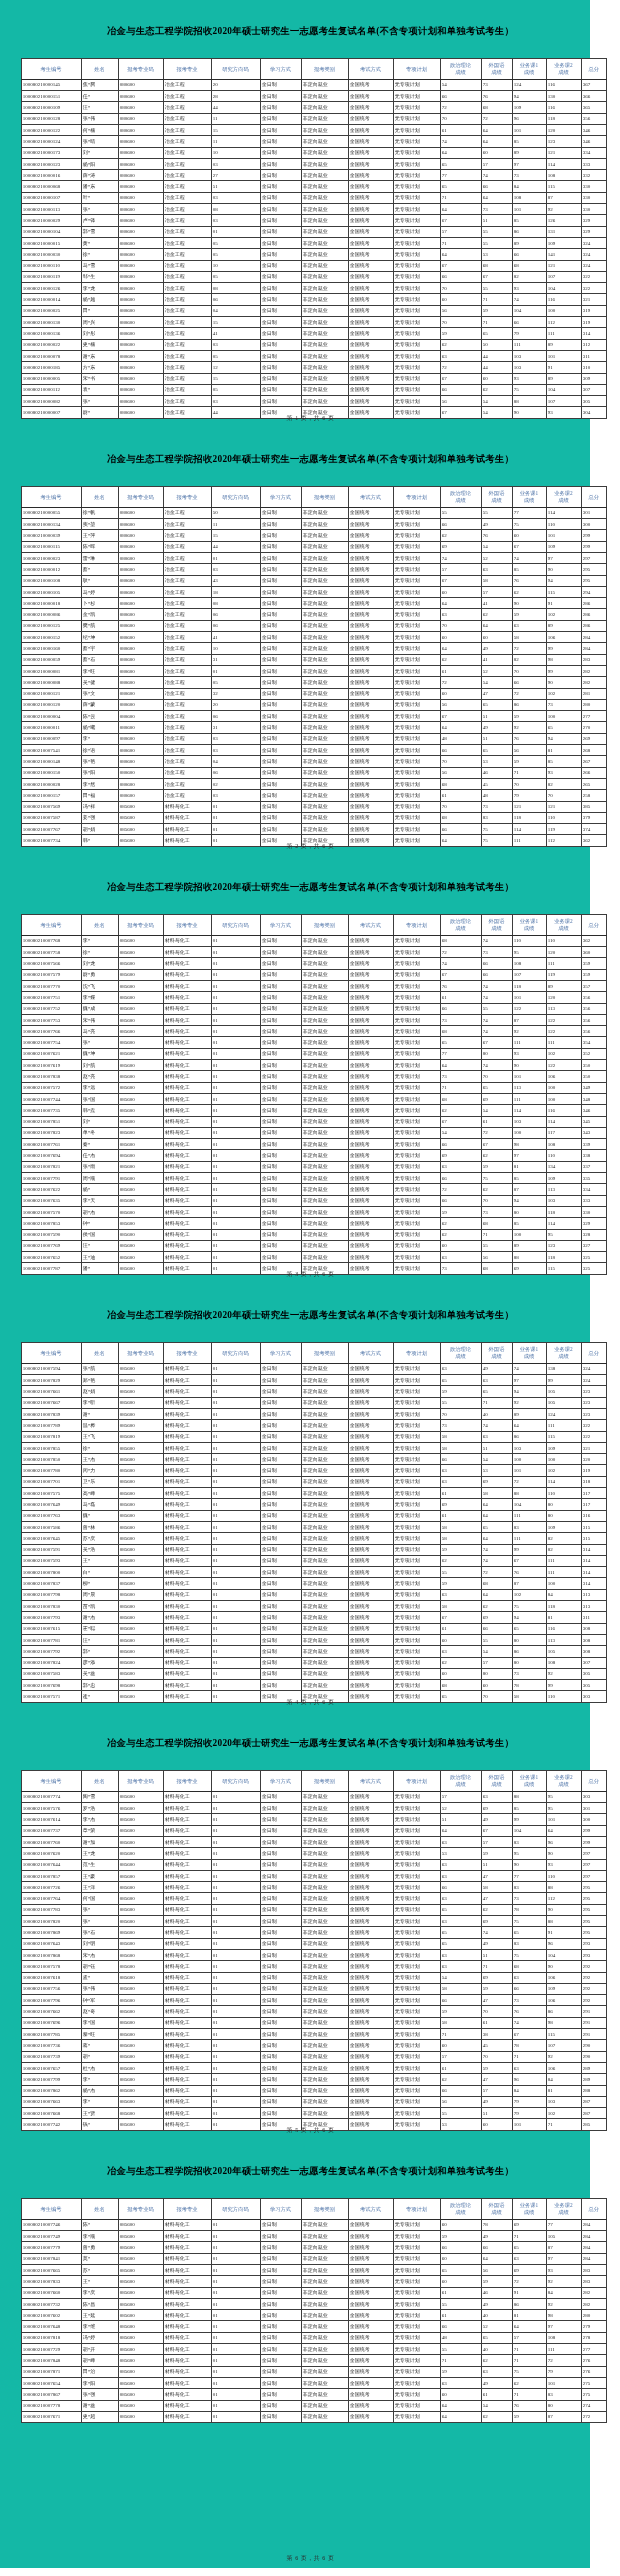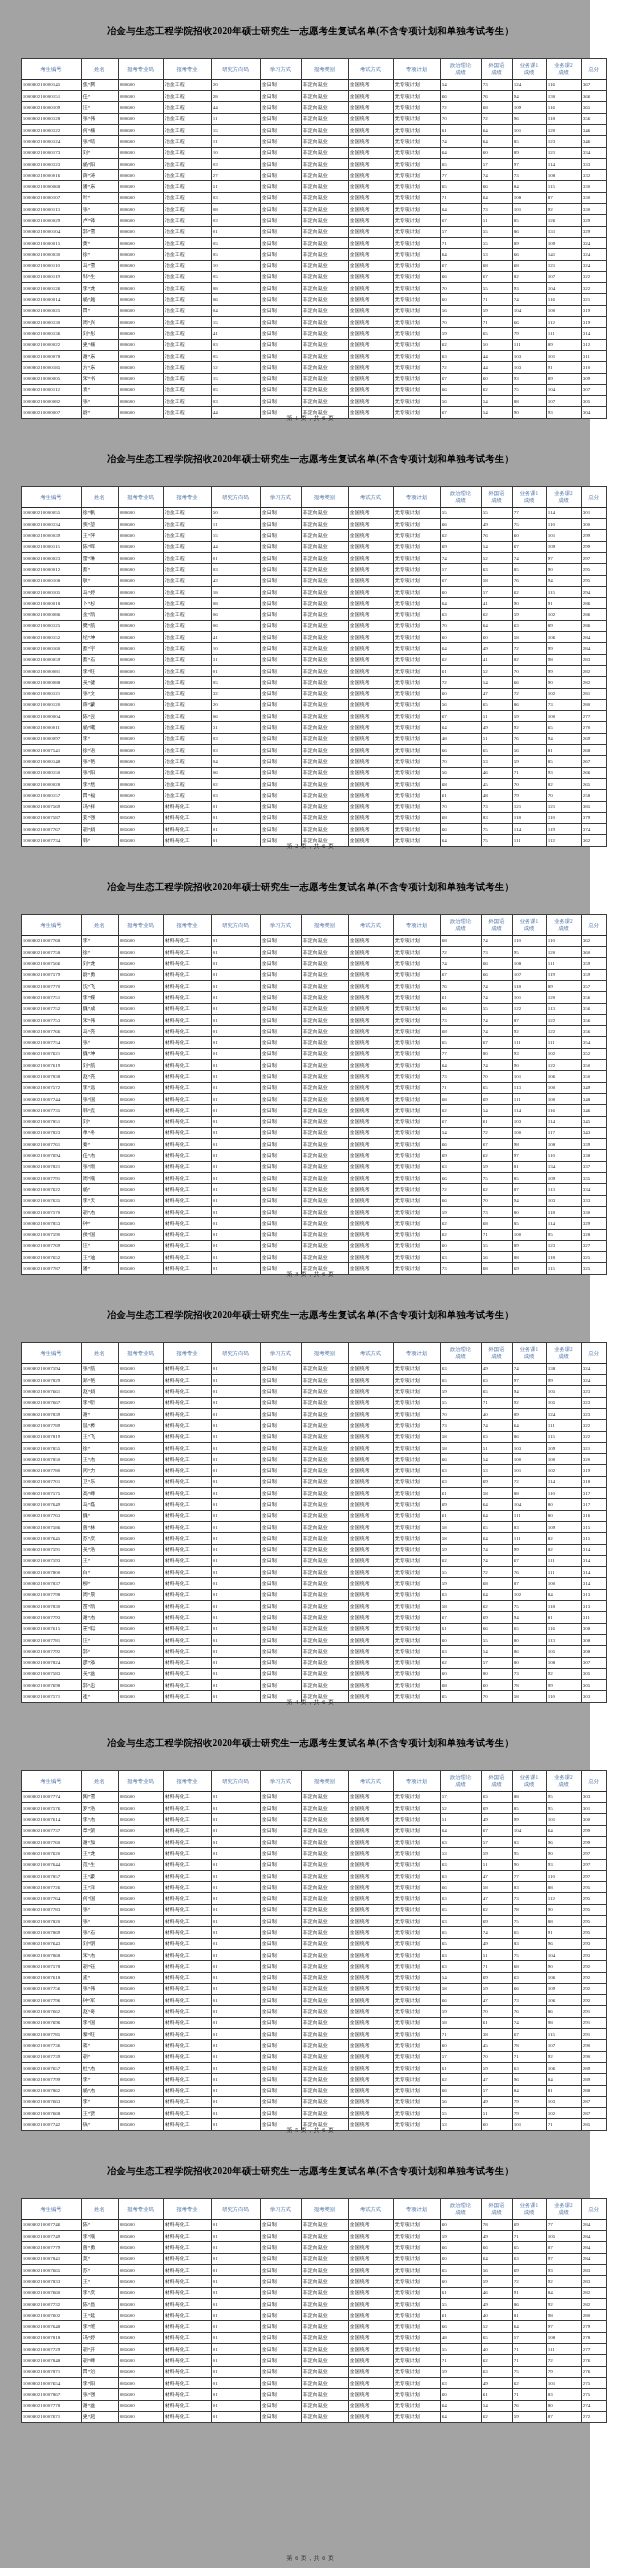--- a/index.html
+++ b/index.html
@@ -1,21 +1,21 @@
 <!DOCTYPE html>
 <html style="font-size:10px"><head>
 <meta charset="utf-8">
 <style>
   html,body{margin:0;padding:0;}
   body{
     width:621px;height:2576px;background:#ffffff;
     font-family:"Liberation Serif","DejaVu Serif",serif;
     color:#1a1a1a;
   }
-  .page{position:relative;width:590px;height:428px;background:#a3a3a3;}
+  .page{position:relative;width:590px;height:428px;background:#14b8a6;}
   .title{
     position:absolute;top:25px;left:0;width:621px;
     text-align:center;font-weight:bold;font-size:9.3px;color:#000;
     letter-spacing:0.3px;white-space:nowrap;
   }
   table.tbl{
     position:absolute;top:58px;left:20.5px;width:584px;
     border-collapse:collapse;table-layout:fixed;
     background:#fff;
   }

